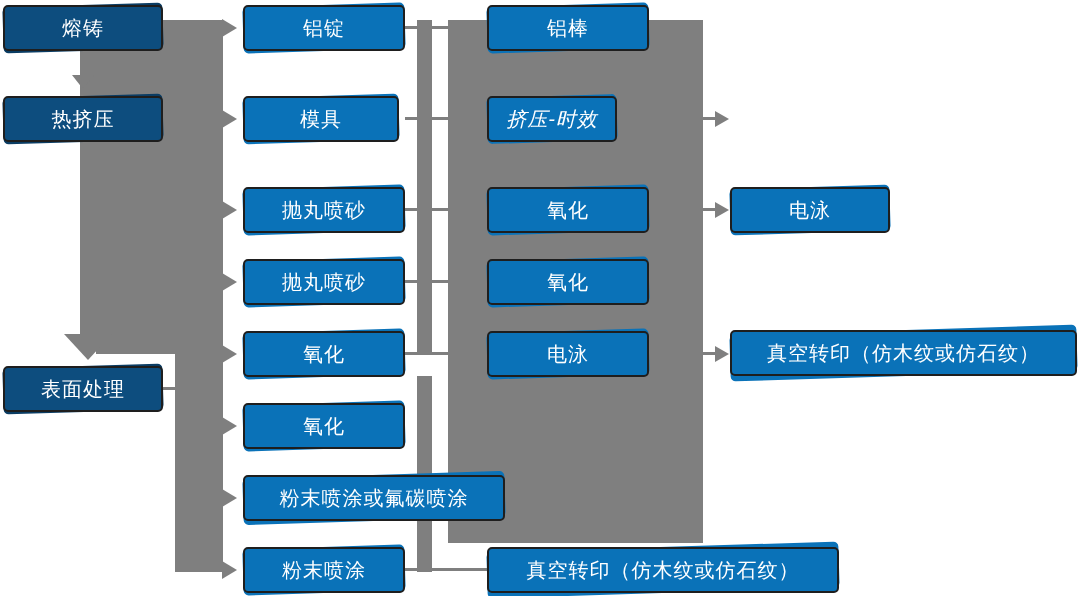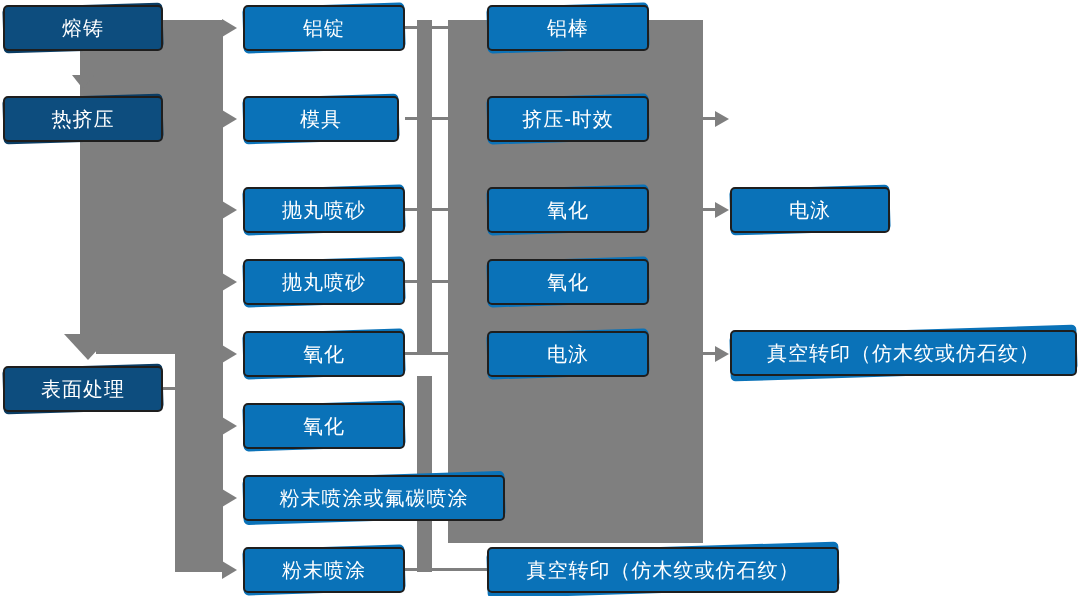--- a/index.html
+++ b/index.html
@@ -138,21 +138,21 @@
         <span>粉末喷涂</span>
       </div>
   </div>
 
   <div class="nw blue" style="left:487px;top:5px;width:162px;">
     <div class="bk"></div>
     <div class="node">
         <span>铝棒</span>
       </div>
   </div>
-  <div class="nw blue" style="left:487px;top:96px;width:162px;">
+  <div class="nw blue" style="left:487px;top:96px;width:130px;font-style:italic;">
     <div class="bk"></div>
     <div class="node">
         <span>挤压-时效</span>
       </div>
   </div>
   <div class="nw blue" style="left:487px;top:187px;width:162px;">
     <div class="bk"></div>
     <div class="node">
         <span>氧化</span>
       </div>

